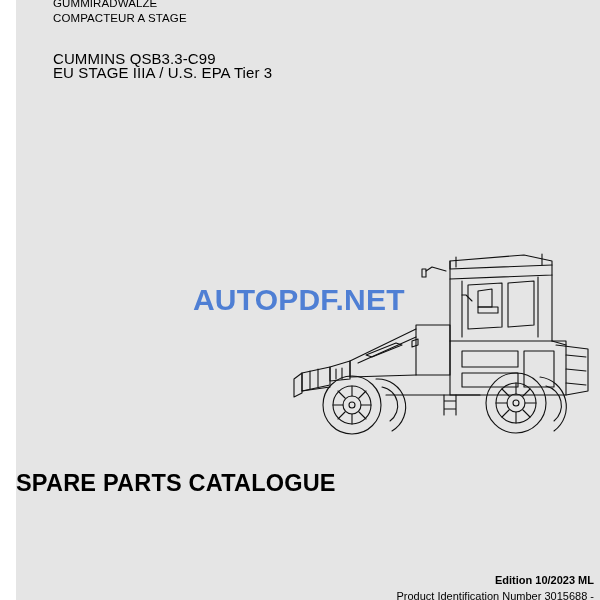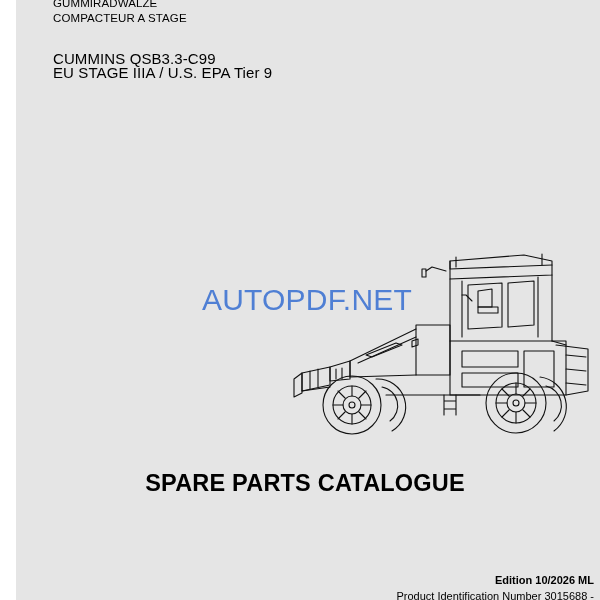--- a/index.html
+++ b/index.html
@@ -48,44 +48,43 @@
   .engine-block div {
     white-space: nowrap;
   }
 
   
   .watermark {
     position: absolute;
     left: 177px;
     top: 283px;
     font-size: 30px;
-    font-weight: 400;
+    font-weight: 700;
     color: #4f7fd4;
     letter-spacing: 0.2px;
     white-space: nowrap;
     z-index: 5;
-    margin-left: 9px;
   }
 
   
   .drawing {
     position: absolute;
     left: 250px;
     top: 245px;
     width: 330px;
     height: 200px;
   }
 
   
   .titles {
     position: absolute;
     left: 0;
     top: 470px;
     width: 578px;
-    text-align: center;
+    text-align: left;
   }
   .titles .t-line {
     font-size: 23.5px;
     font-weight: bold;
     letter-spacing: 0.2px;
     line-height: 27px;
     white-space: nowrap;
   }
 
   
@@ -111,21 +110,21 @@
 
 <div class="page">
 
   <div class="top-block">
     <div>GUMMIRADWALZE</div>
     <div>COMPACTEUR A STAGE</div>
   </div>
 
   <div class="engine-block">
     <div>CUMMINS QSB3.3-C99</div>
-    <div>EU STAGE IIIA / U.S. EPA Tier 9</div>
+    <div>EU STAGE IIIA / U.S. EPA Tier 3</div>
   </div>
 
   <div class="drawing">
     <svg viewBox="0 0 330 200" width="330" height="200" xmlns="http://www.w3.org/2000/svg">
       <g fill="none" stroke="#111111" stroke-width="1.1" stroke-linejoin="round" stroke-linecap="round">
 
         <path d="M184 16 L258 10 L286 16 L286 30 L184 34 Z"></path>
         <path d="M184 34 L184 96 M286 30 L286 96"></path>
         <path d="M196 36 L196 92 M272 32 L272 92"></path>
 
@@ -198,17 +197,17 @@
     </svg>
   </div>
 
   <div class="watermark">AUTOPDF.NET</div>
 
   <div class="titles">
     <div class="t-line">SPARE PARTS CATALOGUE</div>
   </div>
 
   <div class="footer">
-    <div class="f-line">Edition 10/2026 ML</div>
+    <div class="f-line">Edition 10/2023 ML</div>
     <div class="f-line thin">Product Identification Number 3015688 -</div>
   </div>
 
 </div>
 
 </body></html>

